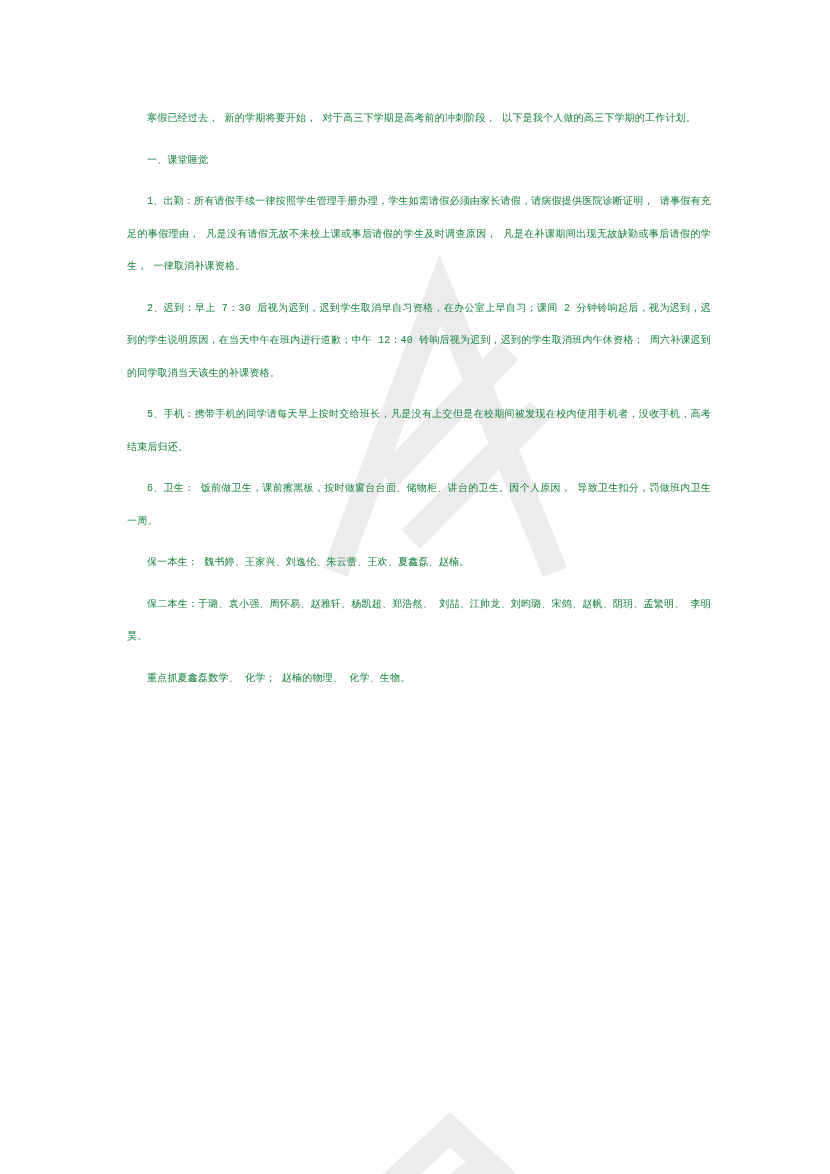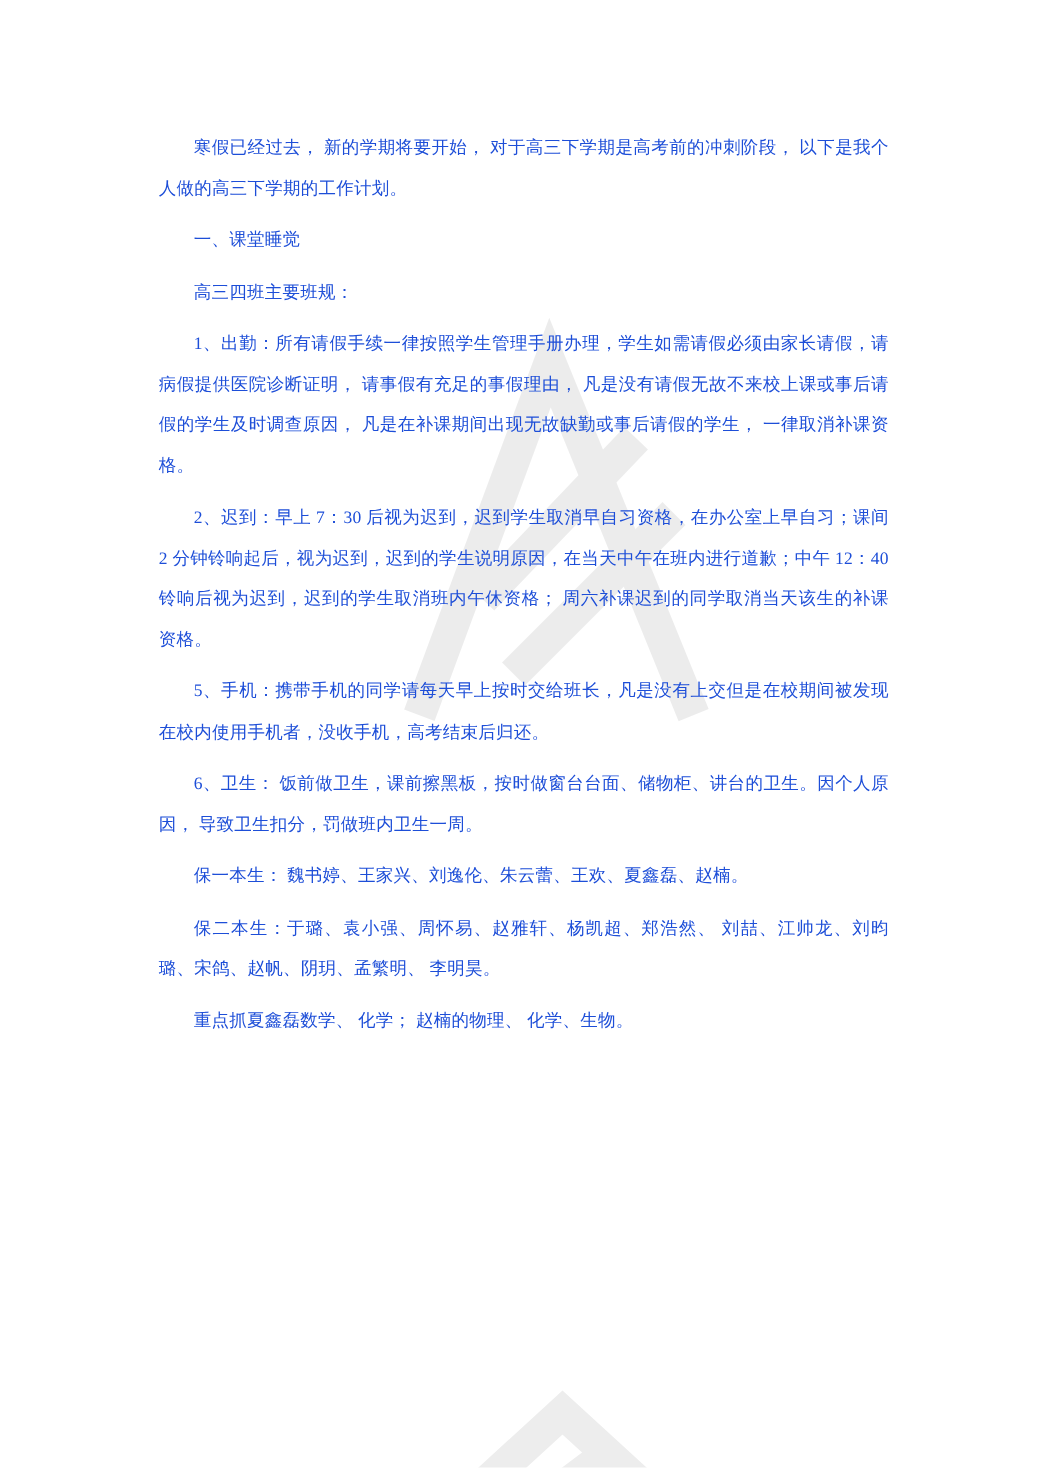--- a/index.html
+++ b/index.html
@@ -6,22 +6,22 @@
   body { width: 830px; height: 1174px; position: relative; overflow: hidden; }
   .page {
     position: absolute; left: 0; top: 0; width: 830px; height: 1174px; background: #fff;
   }
   .watermark {
     position: absolute; pointer-events: none; opacity: 0.07;
   }
   .watermark svg { display: block; }
   .content {
     position: absolute; left: 127px; top: 103px; width: 584px;
-    font-family: Liberation Serif, serif;
-    font-size: 14px; color: #1d4ed8; line-height: 32.5px;
+    font-family: Liberation Mono, monospace;
+    font-size: 10px; color: #15803d; line-height: 32.5px;
   }
   .para { margin: 0 0 9px 0; text-indent: 2em; text-align: justify; letter-spacing: 0.2px; }
 </style>
 </head>
 <body>
 
 <div class="page">
 
   <div class="watermark" style="left:300px; top:230px;">
     <svg width="280" height="360" viewBox="0 0 280 360">
@@ -38,21 +38,20 @@
       <g fill="none" stroke="#000" stroke-width="26">
         <path d="M30 130 L150 20 L270 130"></path>
         <path d="M110 110 L190 50"></path>
       </g>
     </svg>
   </div>
 
   <div class="content">
     <p class="para">寒假已经过去， 新的学期将要开始， 对于高三下学期是高考前的冲刺阶段， 以下是我个人做的高三下学期的工作计划。</p>
     <p class="para">一、课堂睡觉</p>
-    <p class="para">高三四班主要班规：</p>
     <p class="para">1、出勤：所有请假手续一律按照学生管理手册办理，学生如需请假必须由家长请假，请病假提供医院诊断证明， 请事假有充足的事假理由， 凡是没有请假无故不来校上课或事后请假的学生及时调查原因， 凡是在补课期间出现无故缺勤或事后请假的学生， 一律取消补课资格。</p>
     <p class="para">2、迟到：早上 7：30 后视为迟到，迟到学生取消早自习资格，在办公室上早自习；课间 2 分钟铃响起后，视为迟到，迟到的学生说明原因，在当天中午在班内进行道歉；中午 12：40 铃响后视为迟到，迟到的学生取消班内午休资格； 周六补课迟到的同学取消当天该生的补课资格。</p>
     <p class="para">5、手机：携带手机的同学请每天早上按时交给班长，凡是没有上交但是在校期间被发现在校内使用手机者，没收手机，高考结束后归还。</p>
     <p class="para">6、卫生： 饭前做卫生，课前擦黑板，按时做窗台台面、储物柜、讲台的卫生。因个人原因， 导致卫生扣分，罚做班内卫生一周。</p>
     <p class="para">保一本生： 魏书婷、王家兴、刘逸伦、朱云蕾、王欢、夏鑫磊、赵楠。</p>
     <p class="para">保二本生：于璐、袁小强、周怀易、赵雅轩、杨凯超、郑浩然、 刘喆、江帅龙、刘昀璐、宋鸽、赵帆、阴玥、孟繁明、 李明昊。</p>
     <p class="para">重点抓夏鑫磊数学、 化学； 赵楠的物理、 化学、生物。</p>
   </div>
 </div>
 

